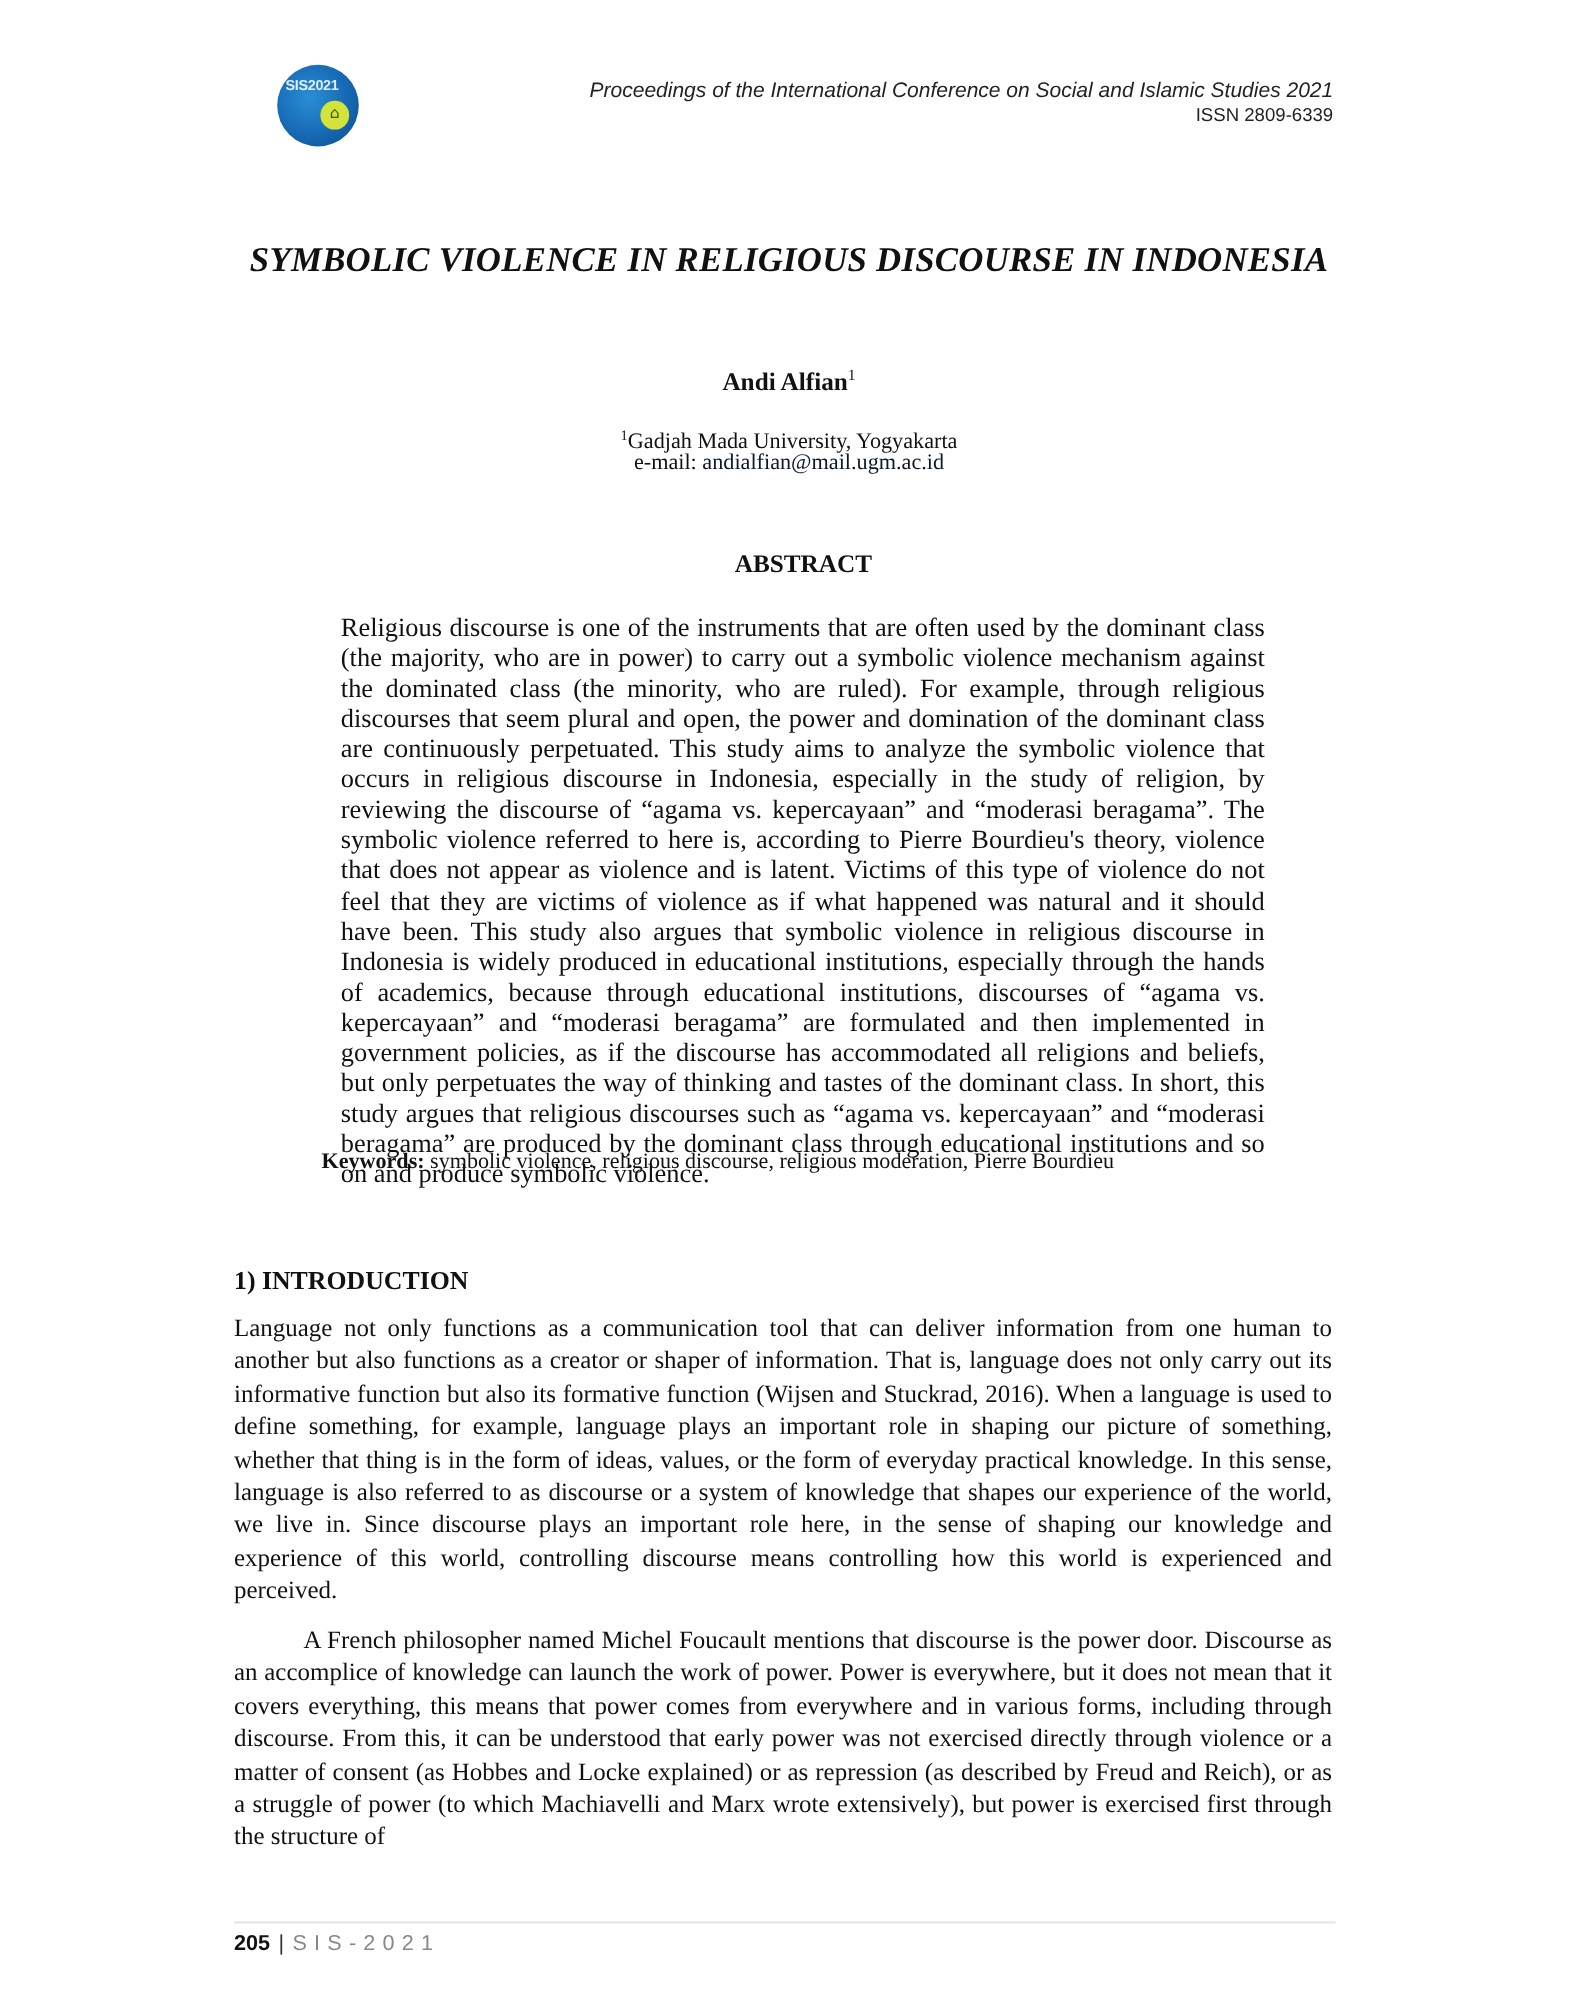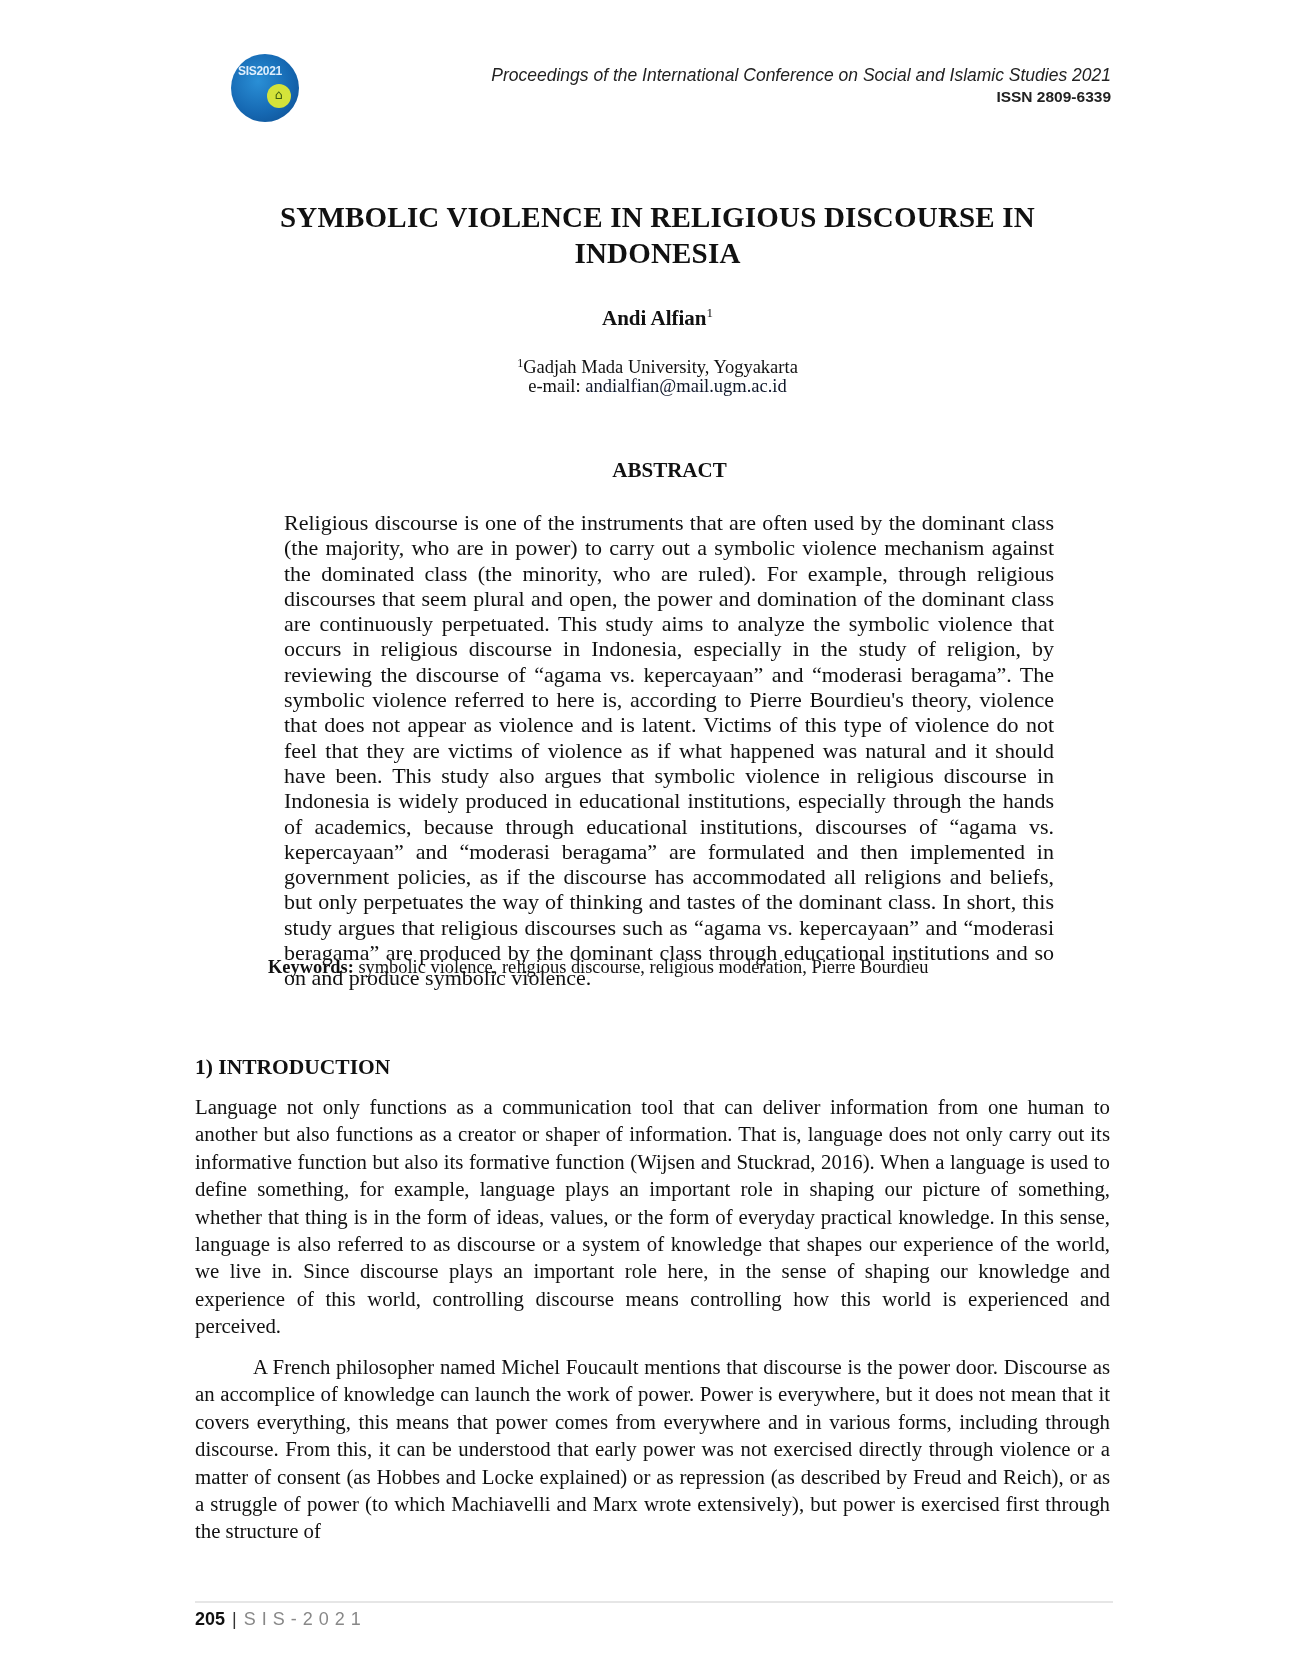--- a/index.html
+++ b/index.html
@@ -19,26 +19,27 @@
     position: absolute; left: 36px; top: 30px; width: 24px; height: 24px; border-radius: 50%;
     background: #d4e33a; color: #3a5a10; font-size: 13px; line-height: 22px; text-align: center;
     font-family: "DejaVu Sans", sans-serif;
   }
 
   .running-head {
     position: absolute; right: 204px; top: 64px; text-align: right;
     font-family: "Liberation Sans", sans-serif; color: #222;
   }
   .running-head .proc { font-style: italic; font-size: 17.5px; line-height: 22px; }
-  .running-head .issn { font-weight: bold; font-size: 15.5px; line-height: 22px; }
+  .running-head .issn { font-weight: normal; font-size: 15.5px; line-height: 22px; }
 
   .title {
     position: absolute; left: 200px; width: 915px; top: 199px; text-align: center;
     font-family: "Liberation Serif", serif; font-weight: bold; font-size: 29px; line-height: 36px;
     letter-spacing: 0.2px;
+    font-style: italic;
   }
 
   .author {
     position: absolute; left: 0; width: 1315px; top: 305px; text-align: center;
     font-family: "Liberation Serif", serif; font-weight: bold; font-size: 21px;
   }
   .author sup { font-weight: normal; font-size: 13px; vertical-align: 8px; }
   .affil {
     position: absolute; left: 0; width: 1315px; top: 344px; text-align: center;
     font-family: "Liberation Serif", serif; font-size: 18.5px; margin-top: 12px;

